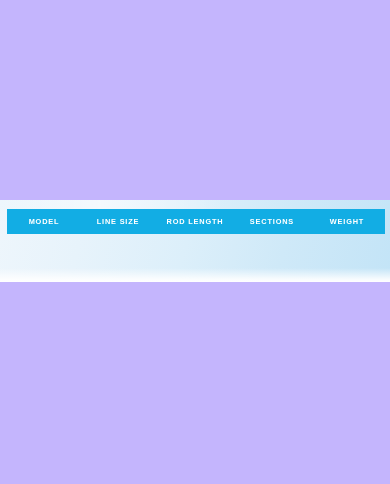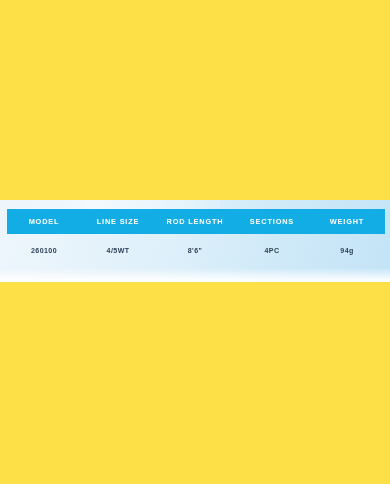--- a/index.html
+++ b/index.html
@@ -11,21 +11,21 @@
     height: 484px;
     background: #ffffff;
     font-family: "Liberation Sans", sans-serif;
     overflow: hidden;
   }
 
   .page {
     position: relative;
     width: 390px;
     height: 484px;
-    background: #fde047;
+    background: #c4b5fd;
   }
 
   
   .spec-panel {
     position: absolute;
     left: 0;
     top: 200px;
     width: 390px;
     height: 82px;
     background: linear-gradient(105deg,
@@ -138,24 +138,17 @@
       <thead>
         <tr>
           <th>MODEL</th>
           <th>LINE SIZE</th>
           <th>ROD LENGTH</th>
           <th>SECTIONS</th>
           <th>WEIGHT</th>
         </tr>
       </thead>
       <tbody>
-        <tr class="first-row">
-          <td>260100</td>
-          <td>4/5WT</td>
-          <td>8'6"</td>
-          <td>4PC</td>
-          <td>94g</td>
-        </tr>
       </tbody>
     </table>
   </div>
 
 </div>
 
 </body></html>

